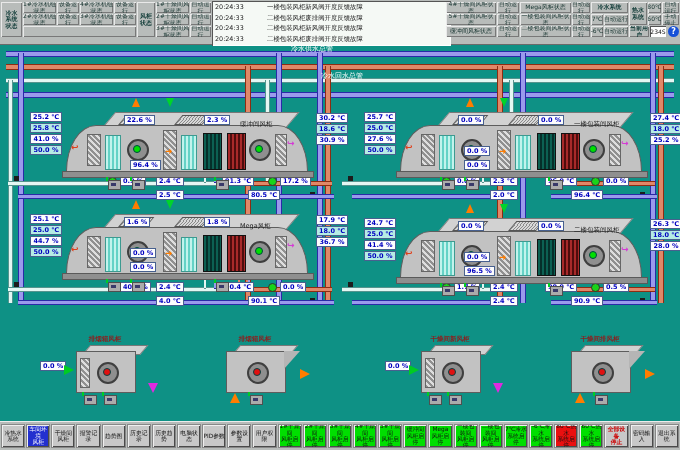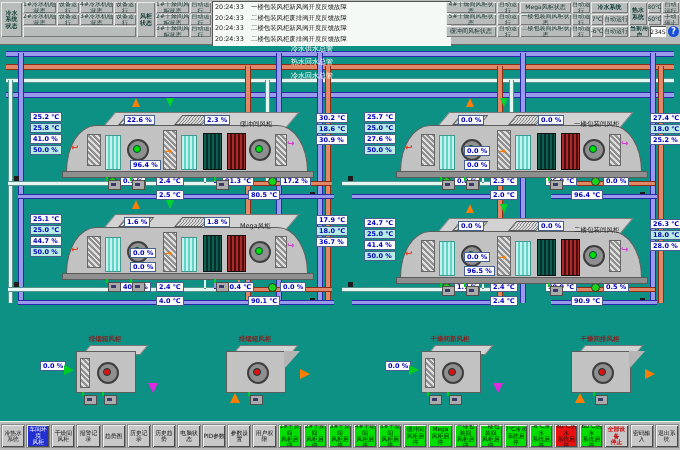--- a/index.html
+++ b/index.html
@@ -6,42 +6,42 @@
   #screen{position:relative;width:680px;height:450px;background:#0e9185;overflow:hidden;
     font-family:"DejaVu Sans",sans-serif;font-size:7px;color:#111;}
   
   #hdr{position:absolute;left:0;top:0;width:680px;height:44px;background:#b8bcba;border-bottom:1px solid #6a6a6a;}
   .hc{position:absolute;background:#b8bcba;box-shadow:inset 1px 1px 0 #e9e9e9,inset -1px -1px 0 #787878;
     display:flex;align-items:center;justify-content:center;text-align:center;overflow:hidden;
     font-size:6px;line-height:1.05;color:#14322e;white-space:pre-line;}
   .hc.tt{font-weight:bold;color:#113c38;}
   .alarm{position:absolute;left:212px;top:1px;width:233px;height:41px;background:#f5f9f5;
     box-shadow:inset 1px 1px 0 #555,inset -1px -1px 0 #fff;padding:2px 3px;display:flex;flex-direction:column;justify-content:space-between;}
-  .arow{display:flex;gap:6px;font-size:6.4px;color:#222;}
+  .arow{display:flex;gap:22px;font-size:6.4px;color:#222;}
   .arow .at{width:30px;flex:none;}
   .userbox{position:absolute;background:#fff;box-shadow:inset 1px 1px 0 #555;display:flex;align-items:center;justify-content:center;font-size:6px;color:#111;overflow:hidden;}
   .help{position:absolute;width:11px;height:11px;border-radius:50%;background:#1650d8;color:#fff;
     display:flex;align-items:center;justify-content:center;font-size:8px;font-weight:bold;}
   
   .ph,.pv{position:absolute;z-index:1;}
   .pl{background:#9a9aec;border-top:1px solid #2a2aa8;border-bottom:1px solid #2a2aa8;}
   .ps{background:#e08868;border-top:1px solid #8e2d12;border-bottom:1px solid #8e2d12;}
   .pw{background:#e4f7f3;border-top:1px solid #55948e;border-bottom:1px solid #55948e;}
   .pv.pl{border:none;border-left:1px solid #2a2aa8;border-right:1px solid #2a2aa8;}
   .pv.ps{border:none;border-left:1px solid #8e2d12;border-right:1px solid #8e2d12;}
   .pv.pw{border:none;border-left:1px solid #55948e;border-right:1px solid #55948e;}
   .plabel{position:absolute;left:0;width:624px;text-align:center;color:#fff;font-size:7px;z-index:2;}
   .pump{position:absolute;width:5px;height:7px;background:#1c1c1c;z-index:3;}
   
   .vbox{position:absolute;background:#fdfdfd;border:1px solid #47608f;color:#0000c0;font-weight:bold;
     font-size:6.5px;padding:0 2px;line-height:8px;height:8px;white-space:nowrap;z-index:6;}
   .vbox.cy{background:#b6ece4;}
   .vbox:empty{display:none;}
   .vstack{position:absolute;display:flex;flex-direction:column;gap:1px;z-index:6;}
-  .vstack .vbox{position:static;width:26px;}
+  .vstack .vbox{position:static;width:26px;text-align:center;}
   
   .ahu{position:absolute;width:320px;height:100px;z-index:5;}
   .a1{left:28px;top:108px;} .a2{left:28px;top:210px;} .a3{left:362px;top:108px;} .a4{left:362px;top:214px;}
   .ahu .ls{left:2px;top:4px;} .ahu .rs{left:288px;top:5px;}
   .body{position:absolute;left:38px;top:4px;width:242px;height:70px;}
   .roof{position:absolute;left:36px;top:0;width:182px;height:14px;background:#d2d2d2;border:1px solid #787878;
     transform:skewX(-40deg);transform-origin:bottom left;}
   .vent{position:absolute;height:8px;width:26px;top:3px;border:1px solid #555;
     background:repeating-linear-gradient(90deg,#8a8a8a 0 1px,#d8d8d8 1px 3px);transform:skewX(-40deg);transform-origin:bottom left;}
   .vent.v1{left:52px;} .vent.v2{left:108px;}
@@ -186,23 +186,22 @@
     <div class="hc" style="left:662px;top:2px;width:17px;height:11px;">自动运行</div>
     <div class="hc" style="left:648px;top:14px;width:13px;height:11px;">60℃</div>
     <div class="hc" style="left:662px;top:14px;width:17px;height:11px;">手动停止</div>
     <div class="hc tt" style="left:629px;top:26px;width:20px;height:11px;">当前用户</div>
     <div class="userbox" style="left:650px;top:26px;width:16px;height:11px;">1234SK</div>
     <div class="help" style="left:668px;top:26px;">?</div>
   </div>
 
   <div class="plabel" style="top:44px;">冷水供水总管</div>
   <div class="ph pl" style="left:6px;top:51px;width:668px;height:4px;"></div>
-  <div class="plabel" style="top:57px;">热水回水总管</div>
   <div class="ph ps" style="left:6px;top:64px;width:668px;height:4px;"></div>
-  <div class="plabel" style="top:71px;">冷水回水总管</div>
+  <div class="plabel" style="top:71px;margin-left:30px;">冷水回水总管</div>
   <div class="ph pw" style="left:6px;top:78px;width:668px;height:3px;"></div>
   <div class="ph pl" style="left:6px;top:92px;width:668px;height:4px;"></div>
 
   <div class="pv pw" style="left:8px;top:80px;width:3px;height:223px;"></div>
   <div class="pv pl" style="left:18px;top:53px;width:4px;height:250px;"></div>
   <div class="pv ps" style="left:245px;top:66px;width:4px;height:237px;"></div>
   <div class="pv pw" style="left:265px;top:80px;width:3px;height:102px;"></div>
   <div class="pv pl" style="left:276px;top:53px;width:4px;height:250px;"></div>
   <div class="pv pl" style="left:317px;top:53px;width:4px;height:250px;"></div>
   <div class="pv ps" style="left:325px;top:66px;width:4px;height:237px;"></div>

